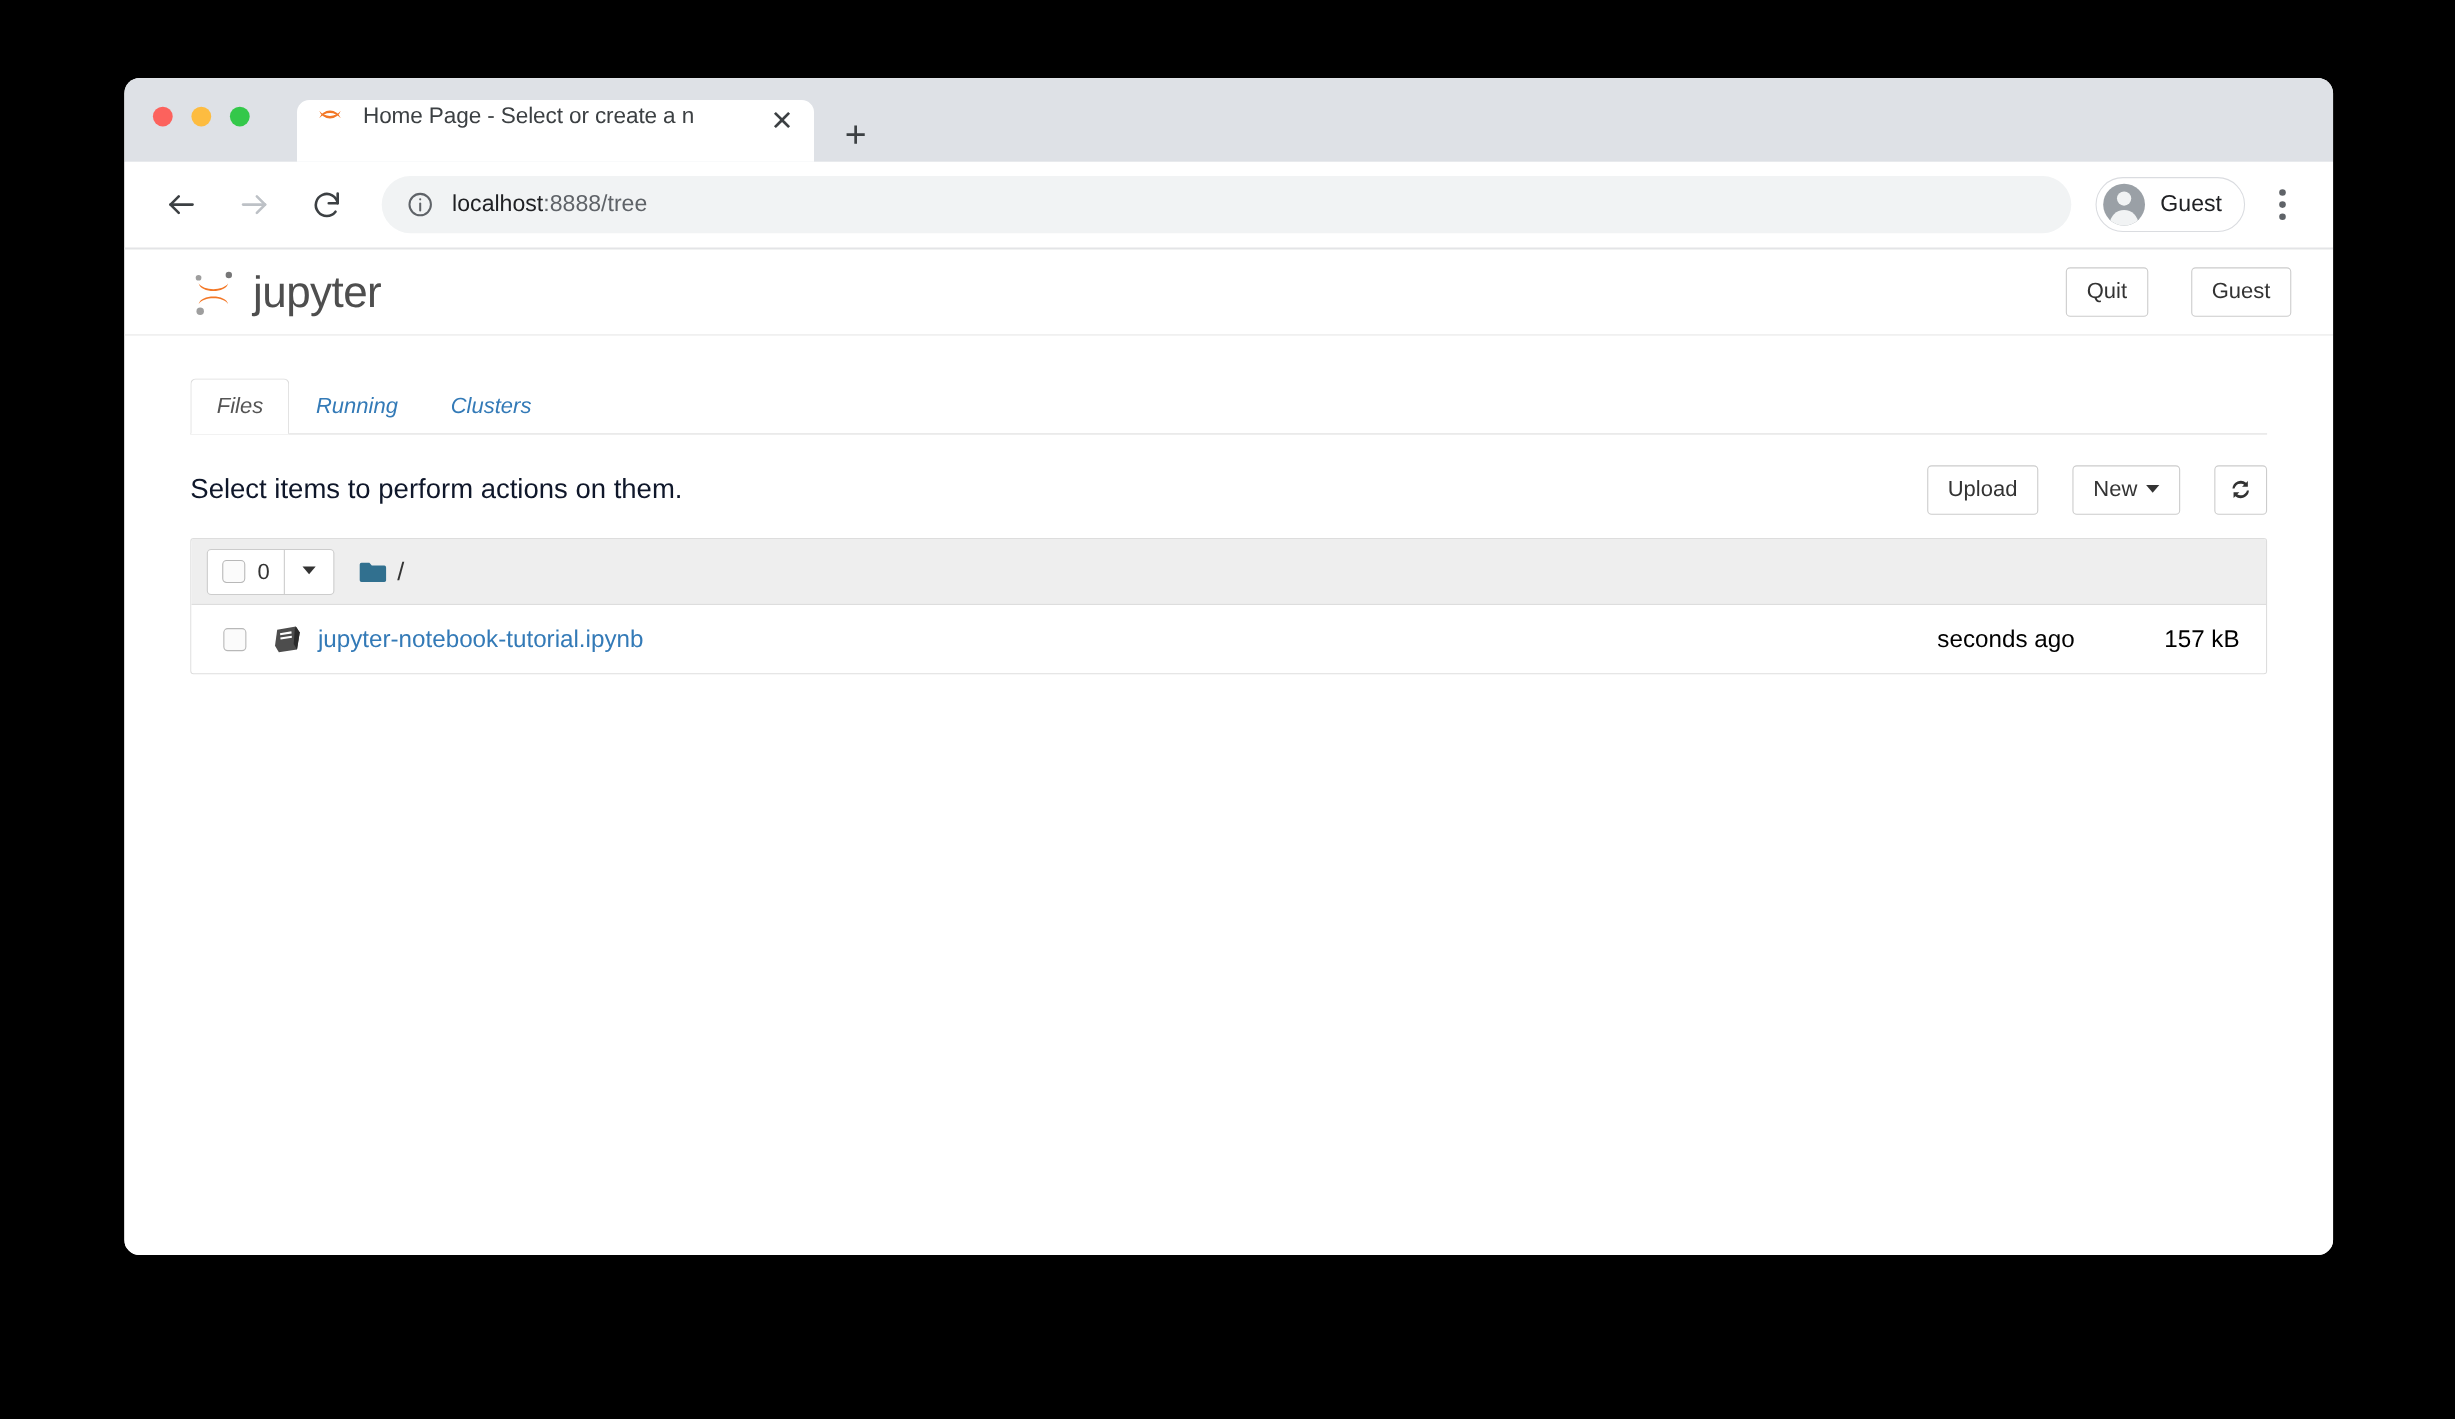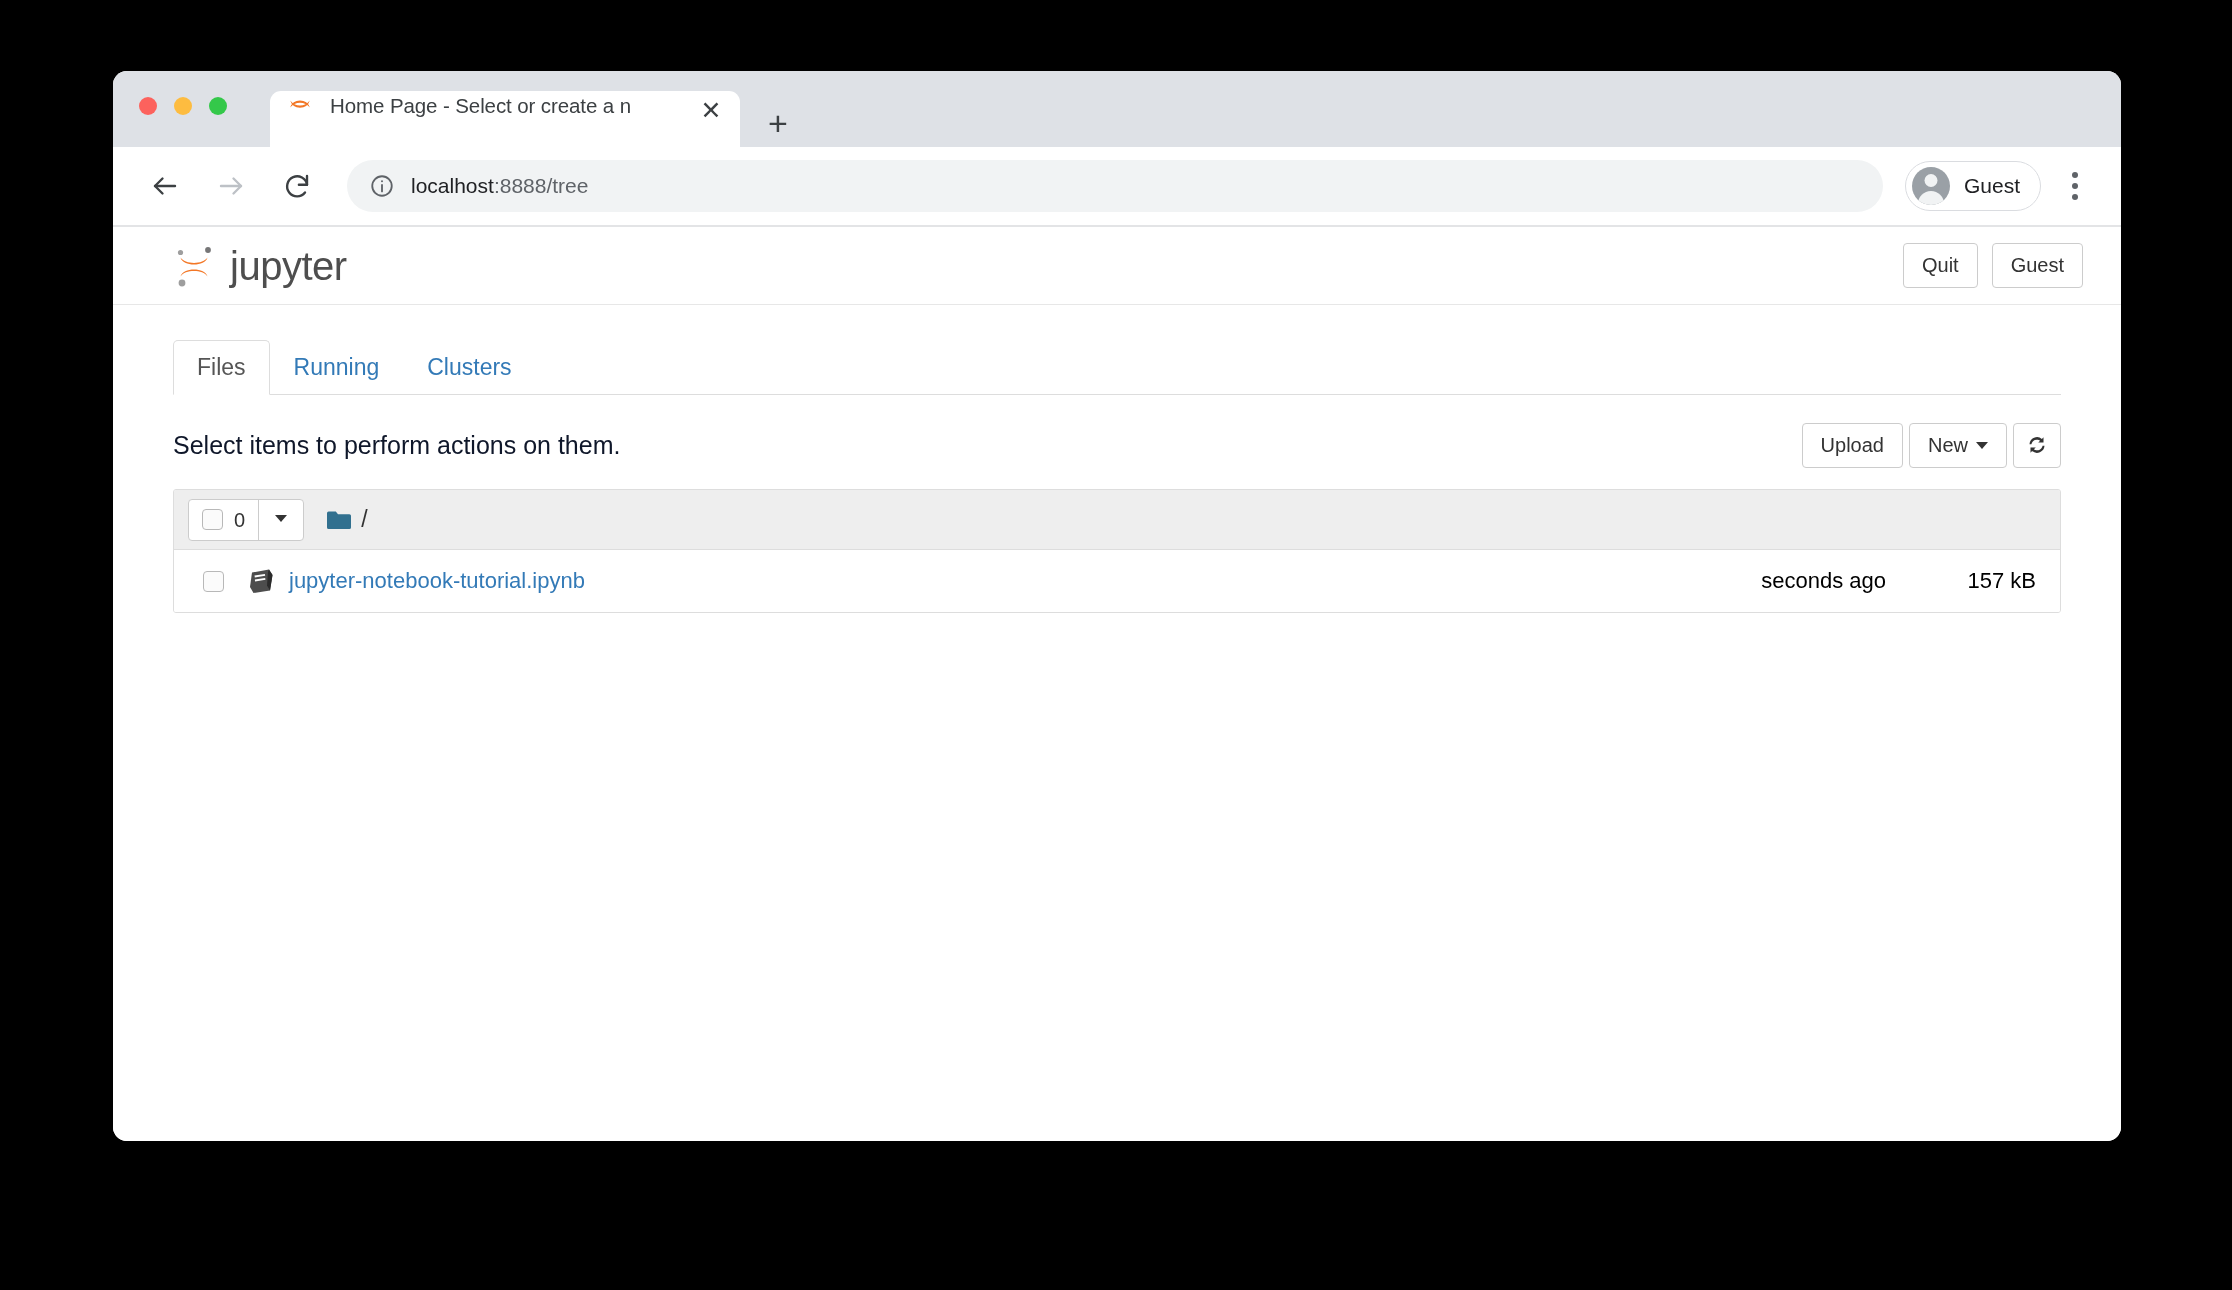--- a/index.html
+++ b/index.html
@@ -243,43 +243,45 @@
     border: 1px solid #cccccc;
     background: #ffffff;
     border-radius: 4px;
     font-family: "Liberation Sans", sans-serif;
     font-size: 20px;
     color: #333333;
     padding: 0 18px;
     height: 45px;
     line-height: 43px;
     white-space: nowrap;
+    margin-left: 25px;
   }
 
   .jp-body {
     padding: 38px 60px 0 60px;
   }
 
   
   .jp-tabs {
     display: flex;
     align-items: flex-end;
     border-bottom: 1px solid #dddddd;
     height: 52px;
   }
   .jp-tab {
-    font-size: 23px;
+    font-size: 20px;
     color: #337ab7;
     padding: 12px 23px;
     border: 1px solid transparent;
     border-radius: 5px 5px 0 0;
     line-height: 1.25;
     position: relative;
     top: 1px;
     white-space: nowrap;
+    font-style: italic;
   }
   .jp-tab.active {
     color: #555555;
     background: #ffffff;
     border-color: #dddddd #dddddd #ffffff;
   }
 
   
   .jp-actionbar {
     display: flex;

